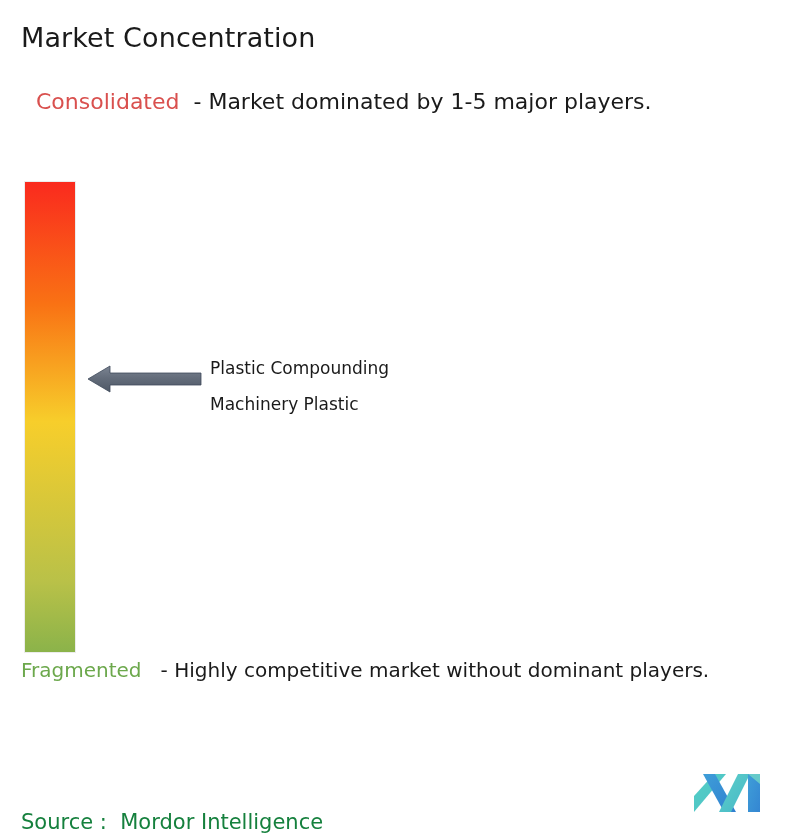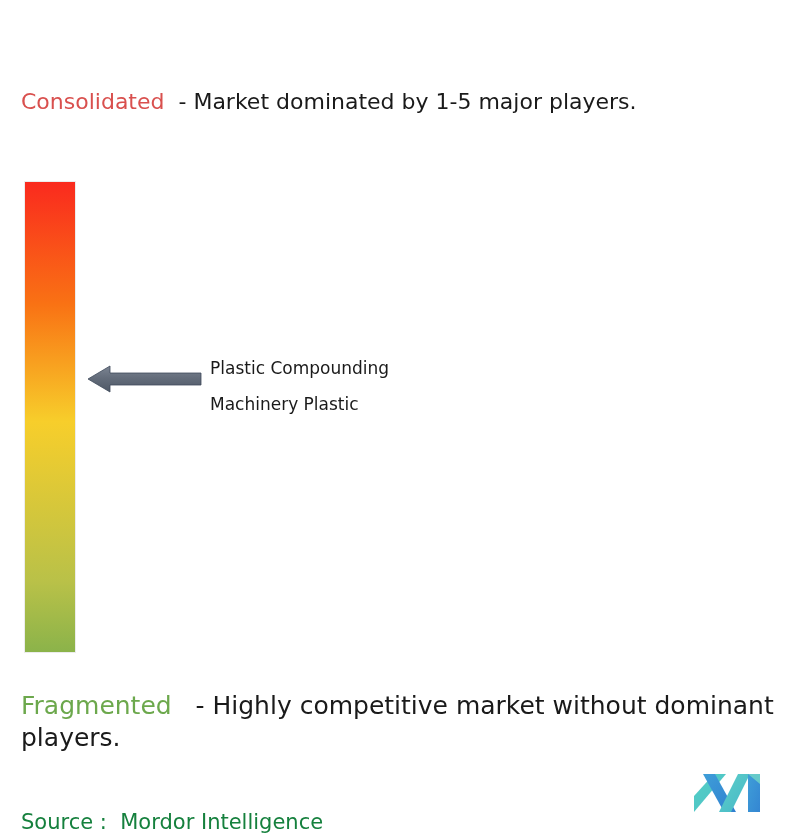--- a/index.html
+++ b/index.html
@@ -31,33 +31,33 @@
     font-size: 27px;
     line-height: 34px;
     color: #1a1a1a;
     letter-spacing: 0.1px;
     white-space: nowrap;
   }
 
   
   .legend-top {
     position: absolute;
-    left: 21px;
+    left: 36px;
     top: 86px;
     width: 755px;
     font-size: 22px;
     line-height: 32px;
     color: #1a1a1a;
   }
   .legend-bottom {
     position: absolute;
     left: 21px;
-    top: 690px;
+    top: 654px;
     width: 770px;
-    font-size: 25px;
+    font-size: 20px;
     line-height: 32px;
     color: #1a1a1a;
   }
   .kw-consolidated {
     color: #d9504e;
   }
   .kw-fragmented {
     color: #6ca84c;
   }
   .dash-sep {
@@ -125,20 +125,21 @@
     top: 772px;
     width: 78px;
     height: 44px;
   }
 </style>
 </head>
 <body>
 
 <div class="page">
 
+  <div class="title">Market Concentration</div>
 
   <div class="legend-top">
     <span class="kw-consolidated" style="color: rgb(217, 80, 78);">Consolidated</span><span class="dash-sep">  - </span><span>Market dominated by 1-5 major players.</span>
   </div>
 
   <div class="gradient-bar" style="background: linear-gradient(rgb(250, 42, 30) 0%, rgb(249, 114, 20) 26%, rgb(247, 206, 43) 51%, rgb(185, 193, 72) 85%, rgb(139, 179, 74) 100%);"></div>
 
   <div class="arrow">
     <svg width="115" height="30" viewBox="0 0 115 30" xmlns="http://www.w3.org/2000/svg">
       <defs>

